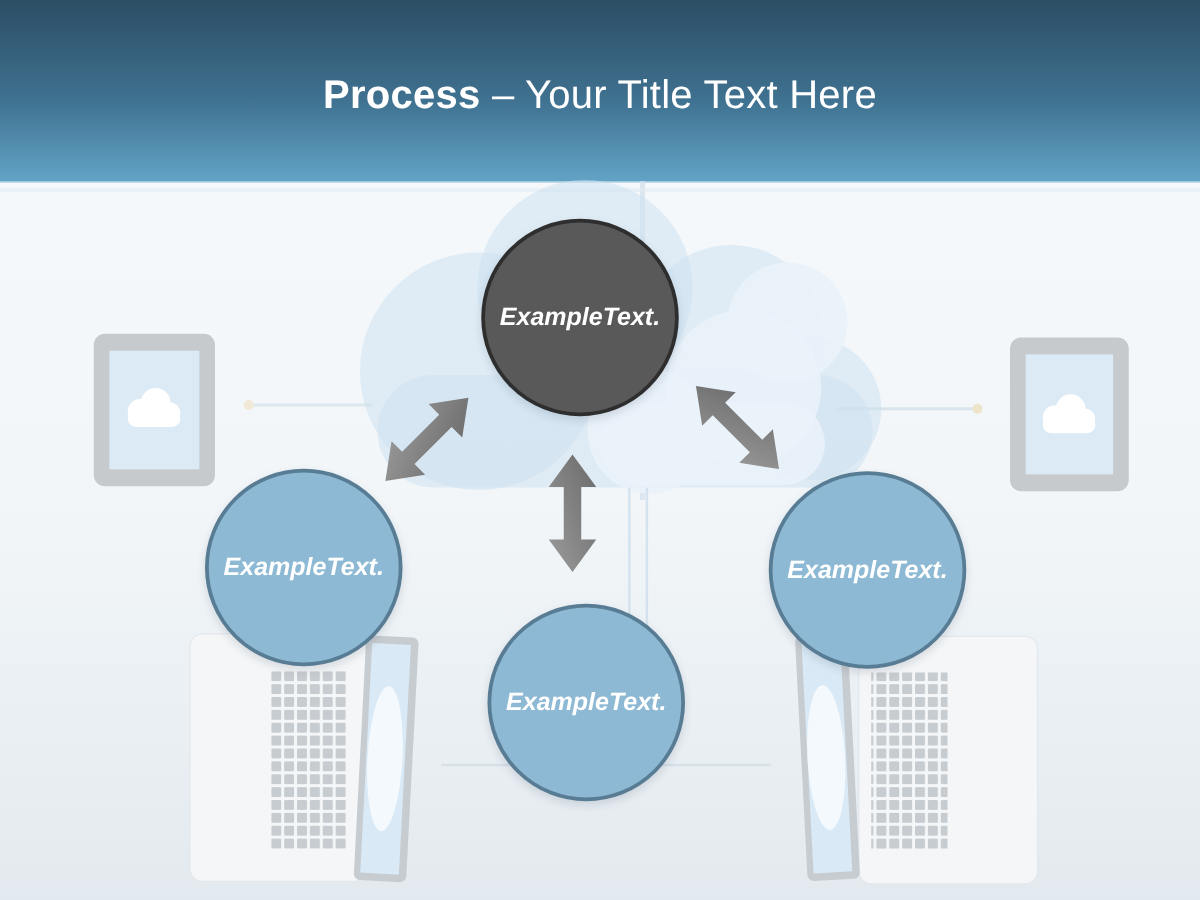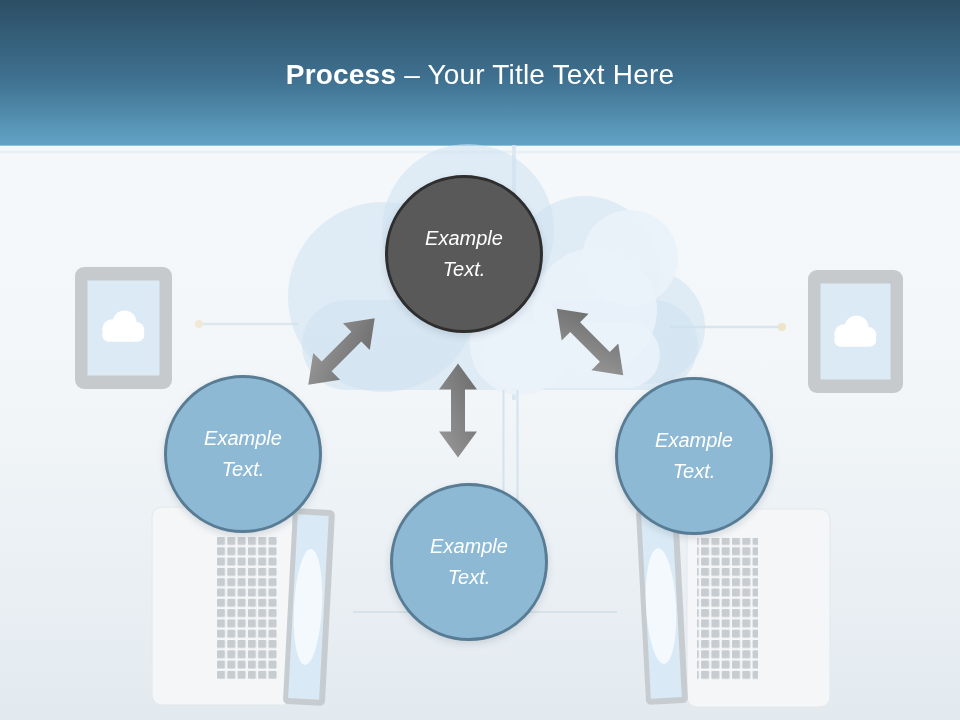--- a/index.html
+++ b/index.html
@@ -8,30 +8,30 @@
     font-family:"Liberation Sans",sans-serif;
     background:linear-gradient(180deg,#f6fafc 0%,#f2f6f9 55%,#e3eaef 100%);
   }
   .header{
     position:absolute;left:0;top:0;width:960px;height:145px;
     background:linear-gradient(180deg,#2c4e65 0%,#3f7190 55%,#62a3c5 100%);
     border-bottom:1px solid #8fc0da;
   }
   .title{
     position:absolute;left:0;top:55px;width:100%;height:40px;
-    text-align:center;color:#ffffff;font-size:28px;line-height:40px;
+    text-align:center;color:#ffffff;font-size:32px;line-height:40px;
     letter-spacing:.2px;white-space:nowrap;
   }
   .title .bold{font-weight:700;}
   .title .rest{font-weight:400;}
   .bg-svg,.arrow-svg{position:absolute;left:0;top:0;width:960px;height:720px;}
   .node{
     position:absolute;width:158px;height:158px;box-sizing:border-box;border-radius:50%;
-    display:flex;flex-direction:column;align-items:center;justify-content:center;
-    color:#ffffff;font-weight:400;font-style:italic;font-size:20px;line-height:31px;
+    display:flex;flex-direction:row;align-items:center;justify-content:center;
+    color:#ffffff;font-weight:700;font-style:italic;font-size:20px;line-height:31px;
     text-align:left;box-shadow:0 3px 7px rgba(70,90,110,.18);
   }
   .node-dark{background:#595959;border:3px solid #2e2e2e;}
   .node-blue{background:#8db9d4;border:3px solid #587c94;}
   .node-top{left:385px;top:175px;}
   .node-left{left:164px;top:375px;}
   .node-bottom{left:390px;top:483px;}
   .node-right{left:615px;top:377px;}
 </style>
 </head>

